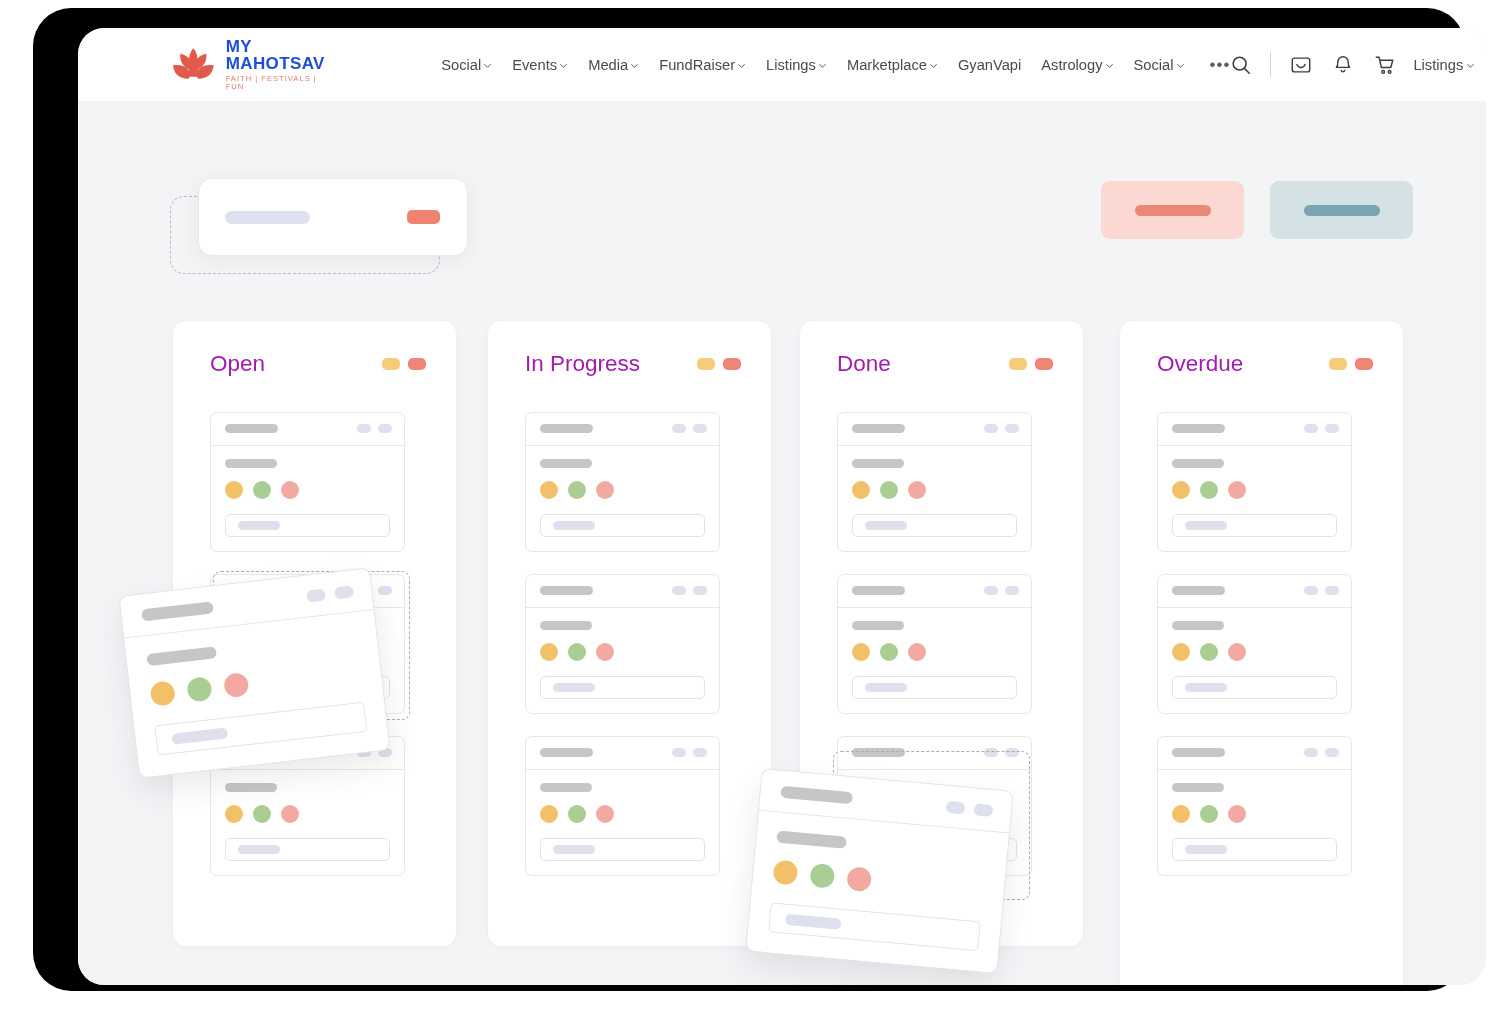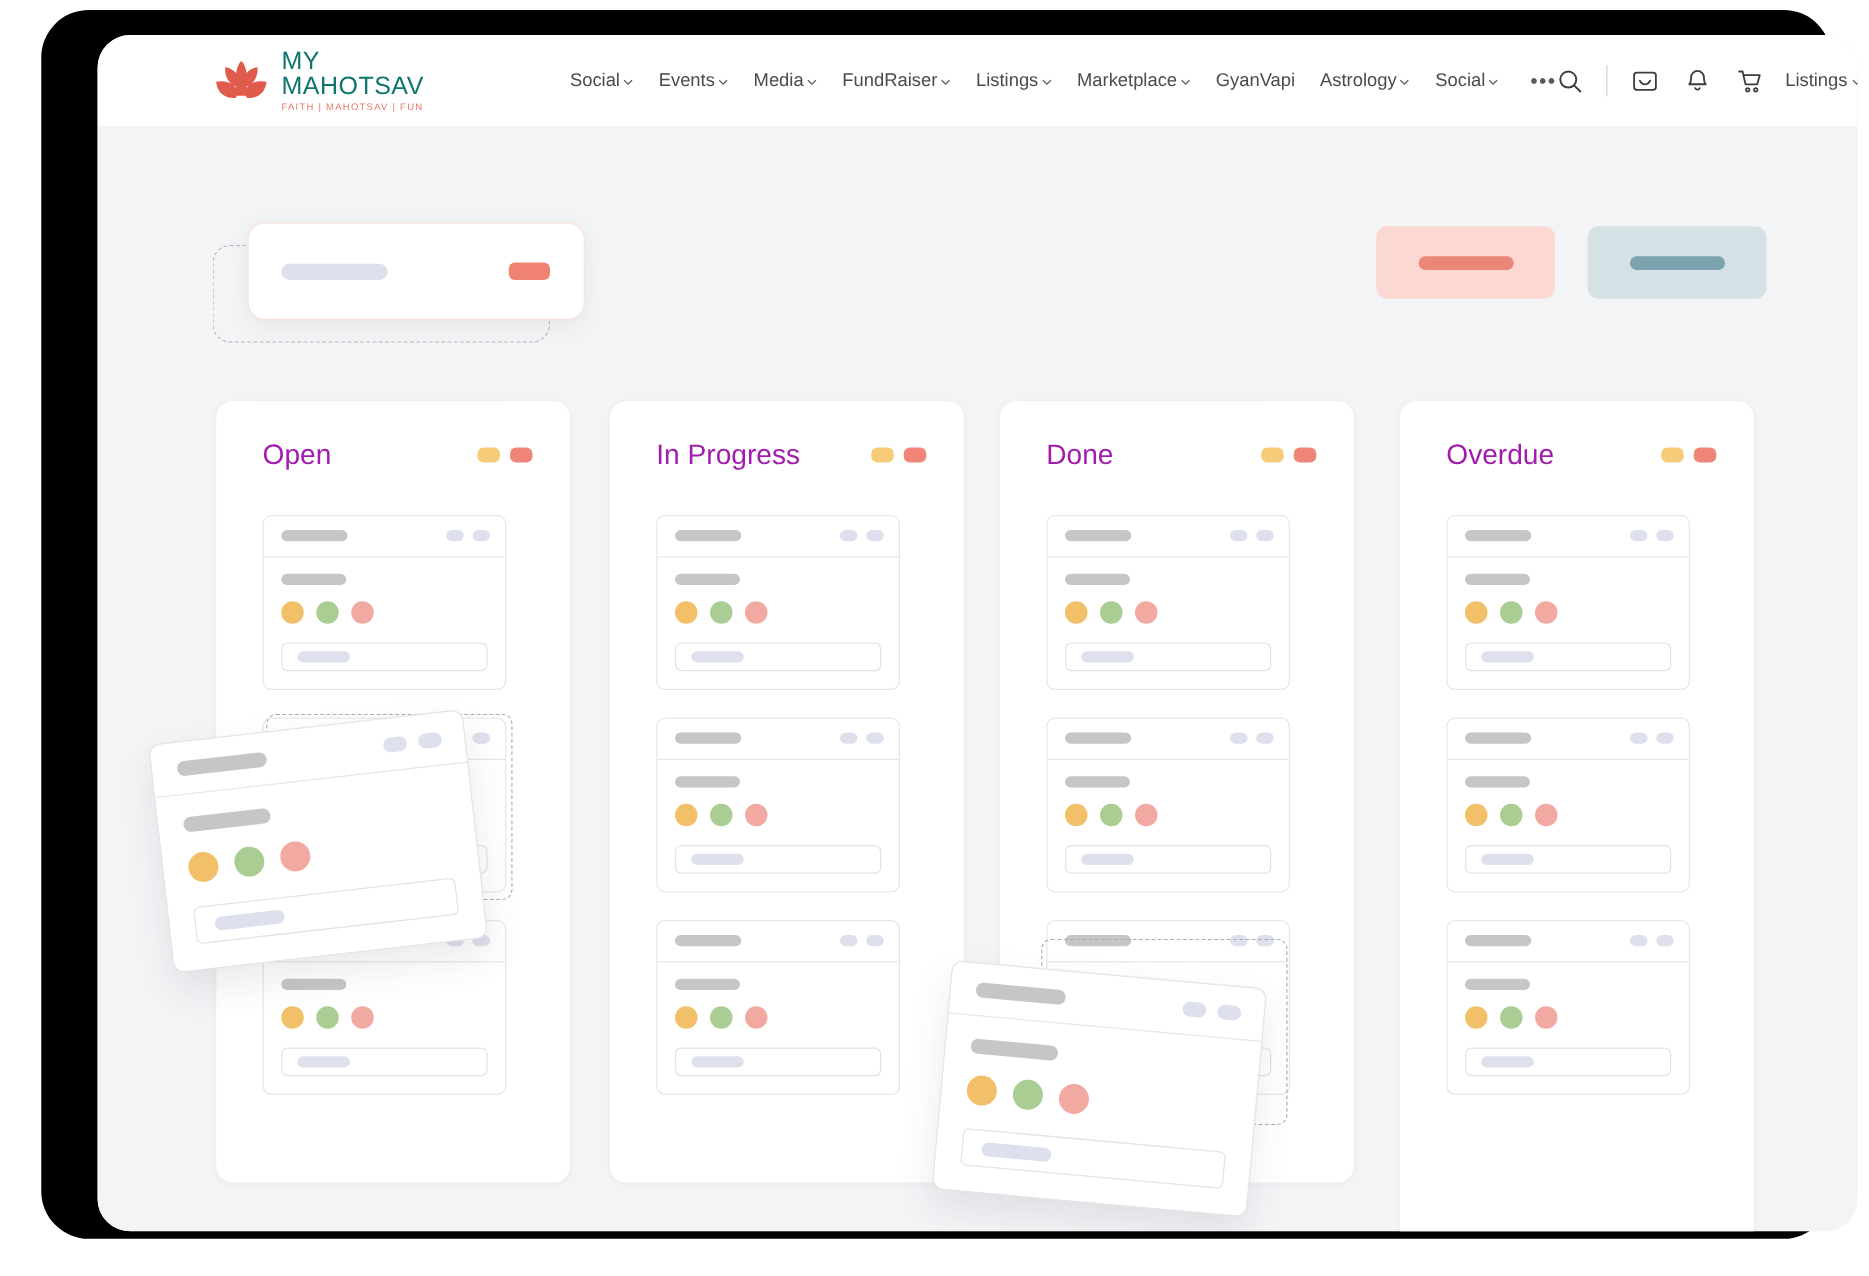--- a/index.html
+++ b/index.html
@@ -49,24 +49,24 @@
 
   #brand {
     display: flex;
     align-items: center;
     margin-left: 92px;
     gap: 9px;
   }
   #brand-mark { width: 56px; height: 44px; display: block; }
   #brand-text { line-height: 1; }
   #brand-title {
-    font-size: 20px;
-    font-weight: normal;
+    font-size: 17px;
+    font-weight: bold;
     letter-spacing: 0.4px;
-    color: #0f766e;
+    color: #1d4ed8;
     display: block;
   }
   #brand-tagline {
     font-size: 7.6px;
     letter-spacing: 1.0px;
     color: #e4796b;
     display: block;
     margin-top: 3px;
   }
 
@@ -310,21 +310,21 @@
             <path d="M12.3 8.5c4.8.6 9.2 3.3 11.9 6.9 2 2.6 3.1 5.5 3.2 8.2l-3.6 3.8c-2.6-.6-5.3-2.2-7.4-4.7-3-3.5-4.6-8.4-4.1-14.2z"></path>
             <path d="M43.7 8.5c.5 5.8-1.1 10.7-4.1 14.2-2.1 2.5-4.8 4.1-7.4 4.7l-3.6-3.8c.1-2.7 1.2-5.6 3.2-8.2 2.7-3.6 7.1-6.3 11.9-6.9z"></path>
             <path d="M3.5 22.5c5.3-1.3 10.9-.4 14.9 2 3.4 2.1 5.7 5.2 6.6 8.5l-2.3 5.1c-3.4.7-7.4.1-11-1.9-4.3-2.4-7.4-7-8.2-13.7z"></path>
             <path d="M52.5 22.5c-.8 6.7-3.9 11.3-8.2 13.7-3.6 2-7.6 2.6-11 1.9l-2.3-5.1c.9-3.3 3.2-6.4 6.6-8.5 4-2.4 9.6-3.3 14.9-2z"></path>
             <circle cx="28" cy="19.5" r="3.1"></circle>
             <path d="M28 23.2c2.6 0 4.8 2.3 5.6 5.6.6 2.6.2 5.3-1.1 7.3h-9c-1.3-2-1.7-4.7-1.1-7.3.8-3.3 3-5.6 5.6-5.6z"></path>
           </g>
         </svg>
         <div id="brand-text">
           <span id="brand-title">MY MAHOTSAV</span>
-          <span id="brand-tagline">FAITH | MAHOTSAV | FUN</span>
+          <span id="brand-tagline">FAITH | FESTIVALS | FUN</span>
         </div>
       </div>
 
       <nav id="mainmenu">
 
         <div class="menu-item">
           <span>Social</span>
           <svg class="caret" viewBox="0 0 10 10">
               <path d="M1.5 3.5L5 7 8.5 3.5" fill="none" stroke="#5a5a5a" stroke-width="1.1"></path>
             </svg>

